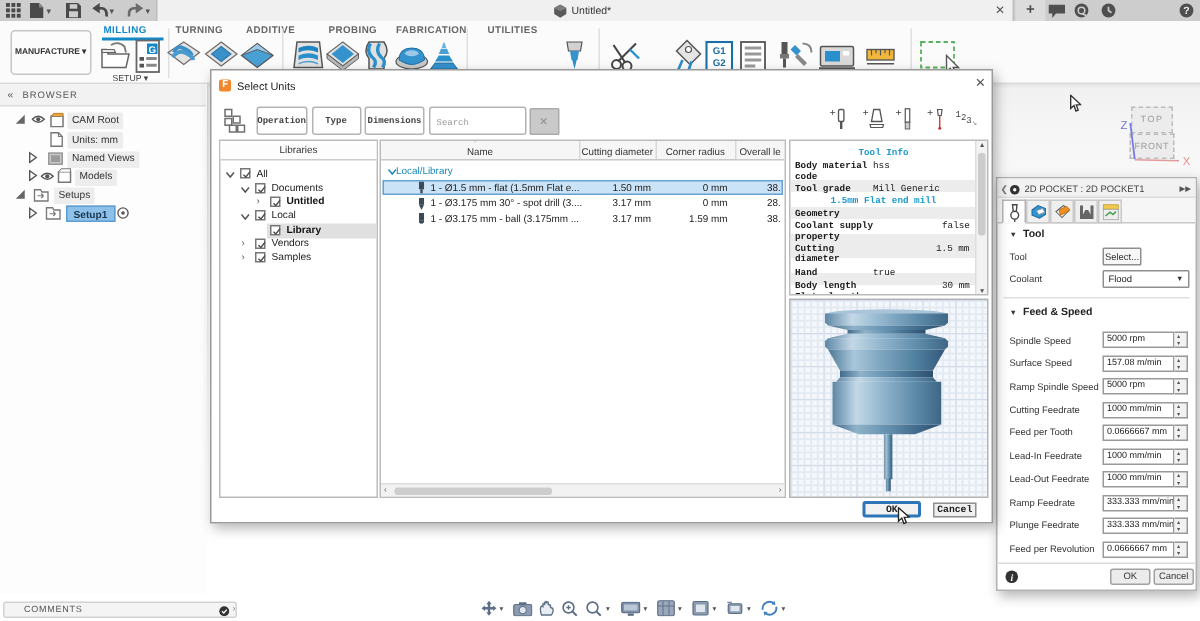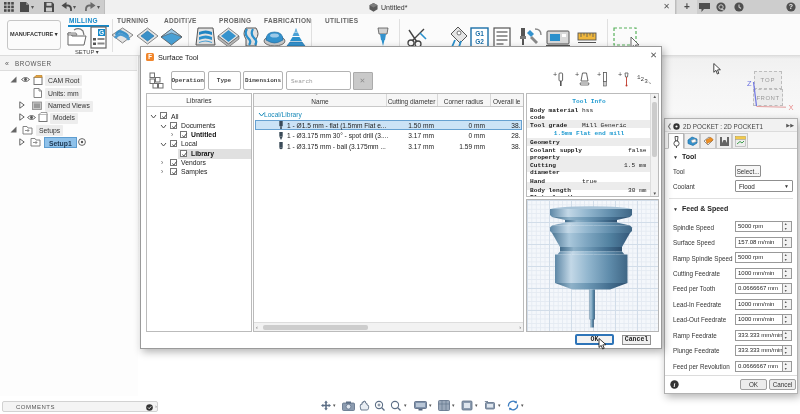--- a/index.html
+++ b/index.html
@@ -413,21 +413,21 @@
     </svg>
   <div class="abs" style="left:75px;top:260px;width:27px;height:11px;border:1px solid #a0a0a0;background:#ececec;border-radius:2px;font-size:6.3px;color:#333;text-align:center;line-height:10px">OK</div>
   <div class="abs" style="left:104px;top:260px;width:27px;height:11px;border:1px solid #a0a0a0;background:#ececec;border-radius:2px;font-size:6.3px;color:#333;text-align:center;line-height:10px">Cancel</div>
 </div>
 
 <div id="dialog">
 
   <div class="abs" style="left:5px;top:5.5px;width:8px;height:8px;background:#f1862c;border-radius:1.5px">
       <span style="position:absolute;left:2px;top:0.5px;font-size:7px;font-weight:bold;color:#fff;font-family:'Liberation Mono',monospace">F</span>
     </div>
-  <div class="abs" style="left:17px;top:6px;font-size:7.3px;color:#222">Surface Tool</div>
+  <div class="abs" style="left:17px;top:6px;font-size:7.3px;color:#222">Select Units</div>
   <div class="abs" style="left:509px;top:3px;font-size:8.5px;color:#555">✕</div>
 
   <svg class="abs" style="left:8px;top:25px" width="16" height="17" viewBox="0 0 16 17">
       <g fill="none" stroke="#707070" stroke-width="1">
         <rect x="1" y="1" width="4.5" height="4.5"></rect>
         <rect x="1" y="7" width="4.5" height="4.5"></rect>
         <rect x="4" y="11.5" width="4.5" height="4.5"></rect>
         <rect x="9.5" y="11.5" width="4.5" height="4.5"></rect>
         <rect x="6.5" y="5.5" width="4.5" height="4.5"></rect>
       </g>

